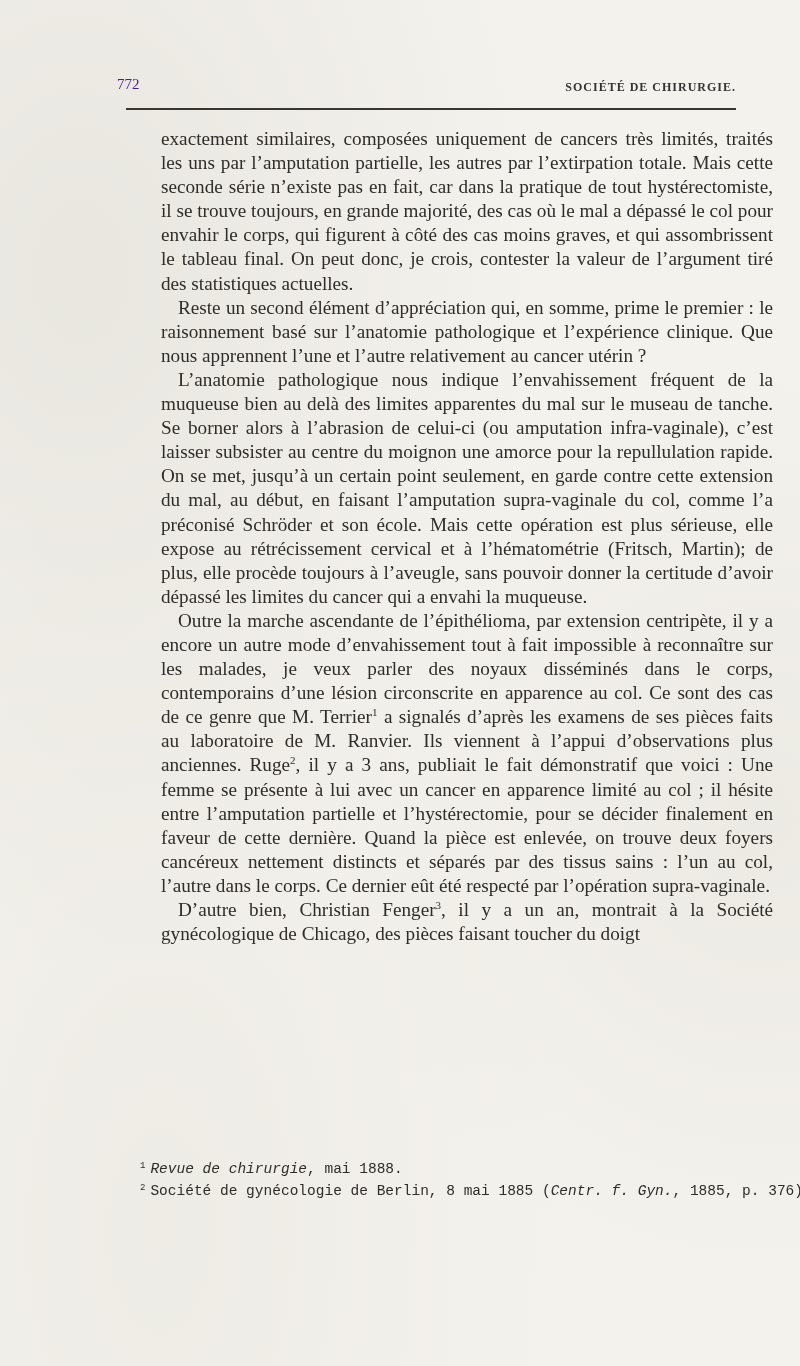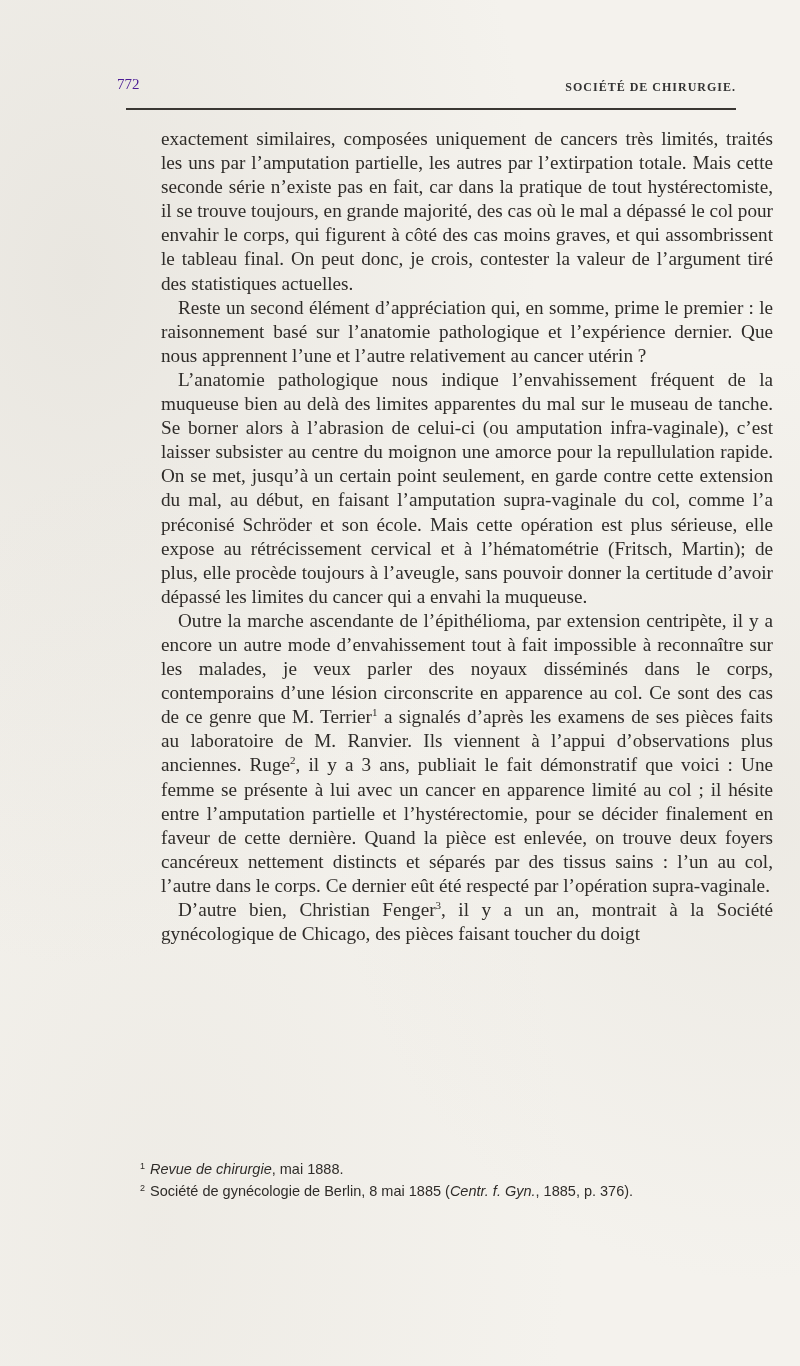--- a/index.html
+++ b/index.html
@@ -39,41 +39,41 @@
     font-family: "Liberation Serif", serif;
     font-size: 19.2px; line-height: 24.1px;
     text-align: justify; color: #2f2c29; margin-left: 36px;
   }
   .body-text p { margin: 0; text-indent: 0; }
   .body-text p.indent { text-indent: 17px; }
   .body-text p.first { text-indent: 0; }
   sup { font-size: 11px; line-height: 0; vertical-align: 7px; }
   .footnotes {
     position: absolute; left: 140px; top: 1157px; width: 610px;
-    font-family: Liberation Sans, sans-serif; font-size: 14.5px; line-height: 18.5px;
+    font-family: Liberation Mono, monospace; font-size: 14.5px; line-height: 18.5px;
     color: #2f2c29;
   }
   .footnote { white-space: nowrap; }
   .footnote .mark { font-size: 9px; vertical-align: 5px; margin-right: 5px; }
   .footnote em { font-style: italic; }
 </style>
 </head>
 <body>
 
 <div class="page-bg"></div>
 
 <div class="header">
   <span class="page-number">772</span>
   <div class="running-head">SOCIÉTÉ DE CHIRURGIE.</div>
 </div>
 <div class="rule"></div>
 
 <div class="body-text">
   <p class="first">exactement similaires, composées uniquement de cancers très limités, traités les uns par l’amputation partielle, les autres par l’extirpation totale. Mais cette seconde série n’existe pas en fait, car dans la pratique de tout hystérectomiste, il se trouve toujours, en grande majorité, des cas où le mal a dépassé le col pour envahir le corps, qui figurent à côté des cas moins graves, et qui assombrissent le tableau final. On peut donc, je crois, contester la valeur de l’argument tiré des statistiques actuelles.</p>
-  <p class="indent">Reste un second élément d’appréciation qui, en somme, prime le premier : le raisonnement basé sur l’anatomie pathologique et l’expérience dernier. Que nous apprennent l’une et l’autre relativement au cancer utérin ?</p>
+  <p class="indent">Reste un second élément d’appréciation qui, en somme, prime le premier : le raisonnement basé sur l’anatomie pathologique et l’expérience clinique. Que nous apprennent l’une et l’autre relativement au cancer utérin ?</p>
   <p class="indent">L’anatomie pathologique nous indique l’envahissement fréquent de la muqueuse bien au delà des limites apparentes du mal sur le museau de tanche. Se borner alors à l’abrasion de celui-ci (ou amputation infra-vaginale), c’est laisser subsister au centre du moignon une amorce pour la repullulation rapide. On se met, jusqu’à un certain point seulement, en garde contre cette extension du mal, au début, en faisant l’amputation supra-vaginale du col, comme l’a préconisé Schröder et son école. Mais cette opération est plus sérieuse, elle expose au rétrécissement cervical et à l’hématométrie (Fritsch, Martin); de plus, elle procède toujours à l’aveugle, sans pouvoir donner la certitude d’avoir dépassé les limites du cancer qui a envahi la muqueuse.</p>
   <p class="indent"><span>Outre la marche ascendante de l’épithélioma, par extension centripète, il y a encore un autre mode d’envahissement tout à fait impossible à reconnaître sur les malades, je veux parler des noyaux disséminés dans le corps, contemporains d’une lésion circonscrite en apparence au col. Ce sont des cas de ce genre que M. Terrier</span><sup>1</sup><span> a signalés d’après les examens de ses pièces faits au laboratoire de M. Ranvier. Ils viennent à l’appui d’observations plus anciennes. Ruge</span><sup>2</sup><span>, il y a 3 ans, publiait le fait démonstratif que voici : Une femme se présente à lui avec un cancer en apparence limité au col ; il hésite entre l’amputation partielle et l’hystérectomie, pour se décider finalement en faveur de cette dernière. Quand la pièce est enlevée, on trouve deux foyers cancéreux nettement distincts et séparés par des tissus sains : l’un au col, l’autre dans le corps. Ce dernier eût été respecté par l’opération supra-vaginale.</span></p>
   <p class="indent"><span>D’autre bien, Christian Fenger</span><sup>3</sup><span>, il y a un an, montrait à la Société gynécologique de Chicago, des pièces faisant toucher du doigt</span></p>
 </div>
 
 <div class="footnotes">
   <div class="footnote"><span class="mark">1</span><span></span><em>Revue de chirurgie</em><span>, mai 1888.</span></div>
   <div class="footnote"><span class="mark">2</span><span>Société de gynécologie de Berlin, 8 mai 1885 (</span><em>Centr. f. Gyn.</em><span>, 1885, p. 376).</span></div>
 </div>
 

